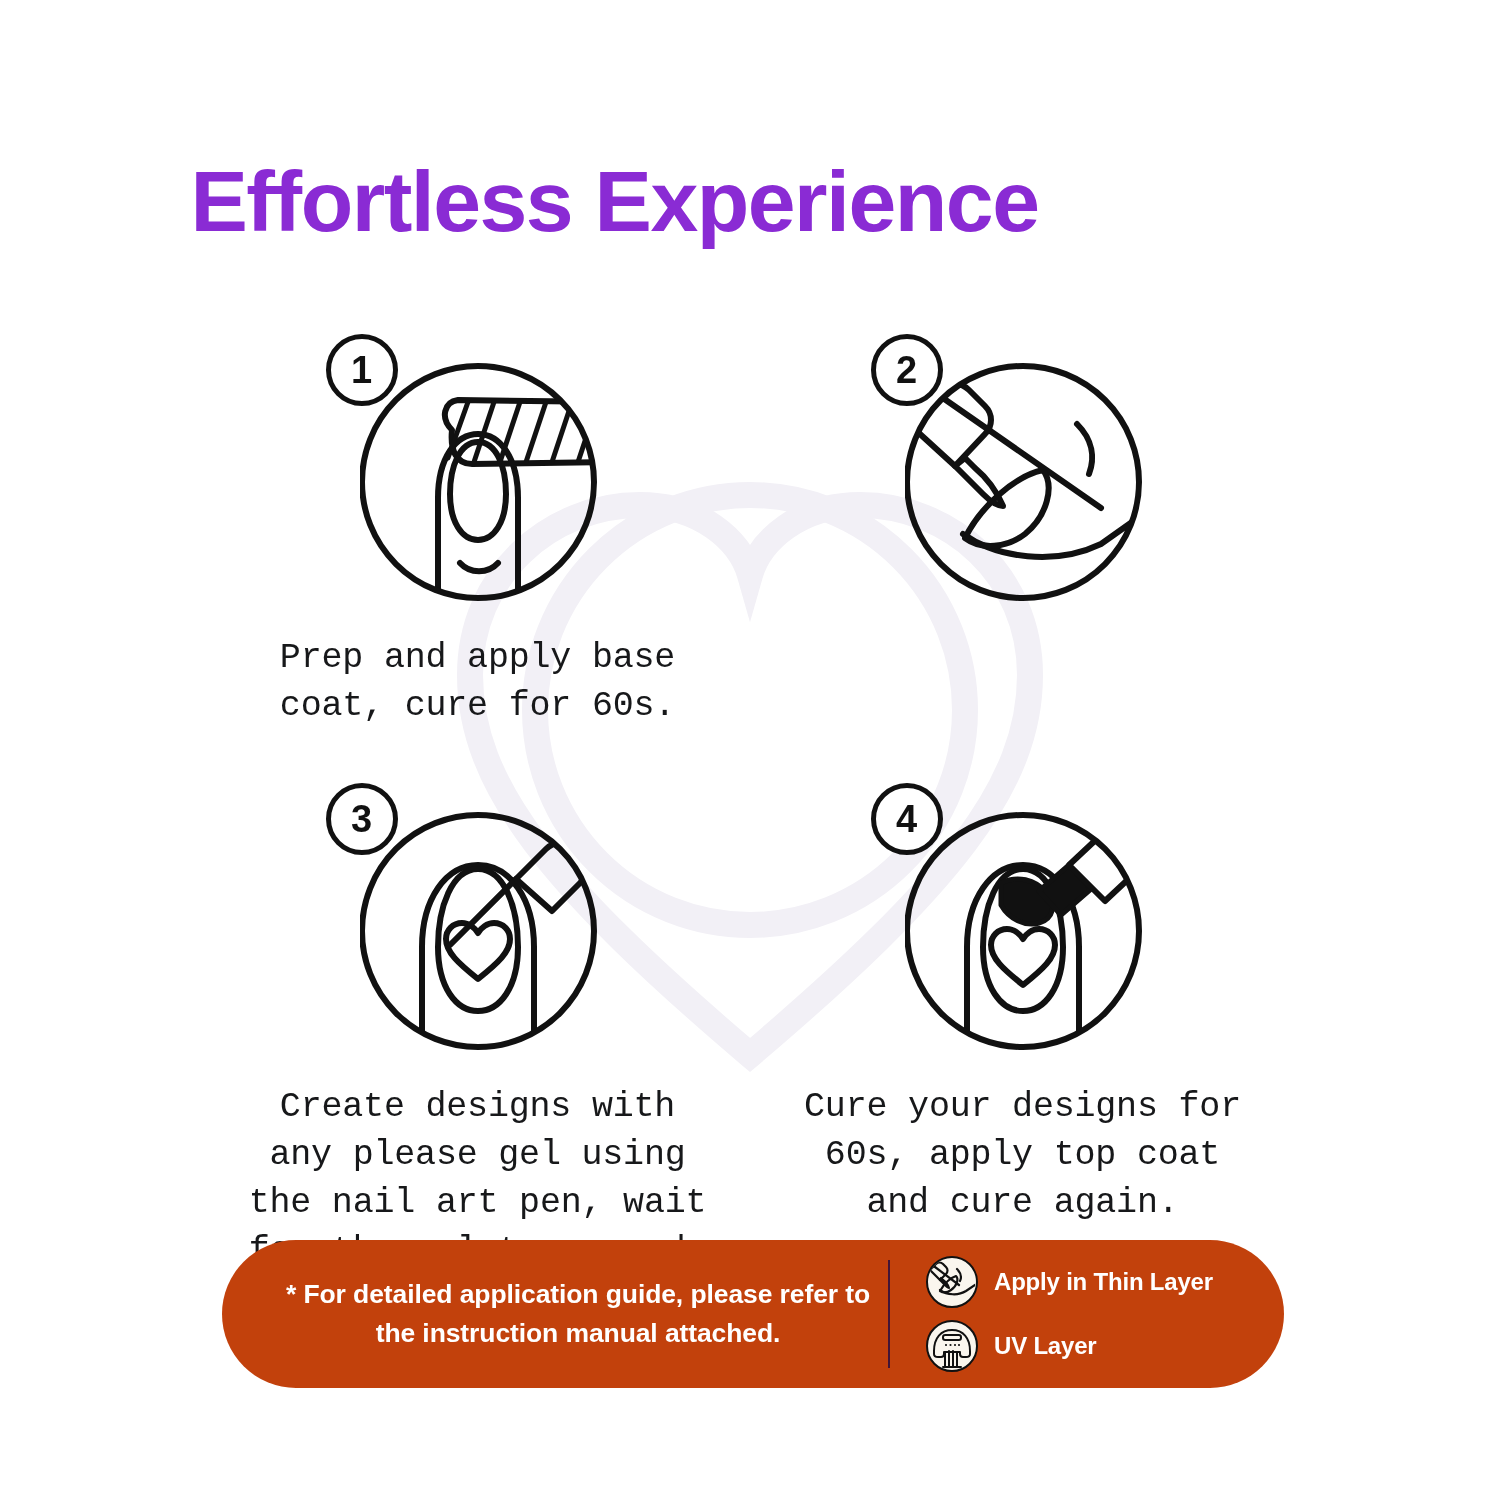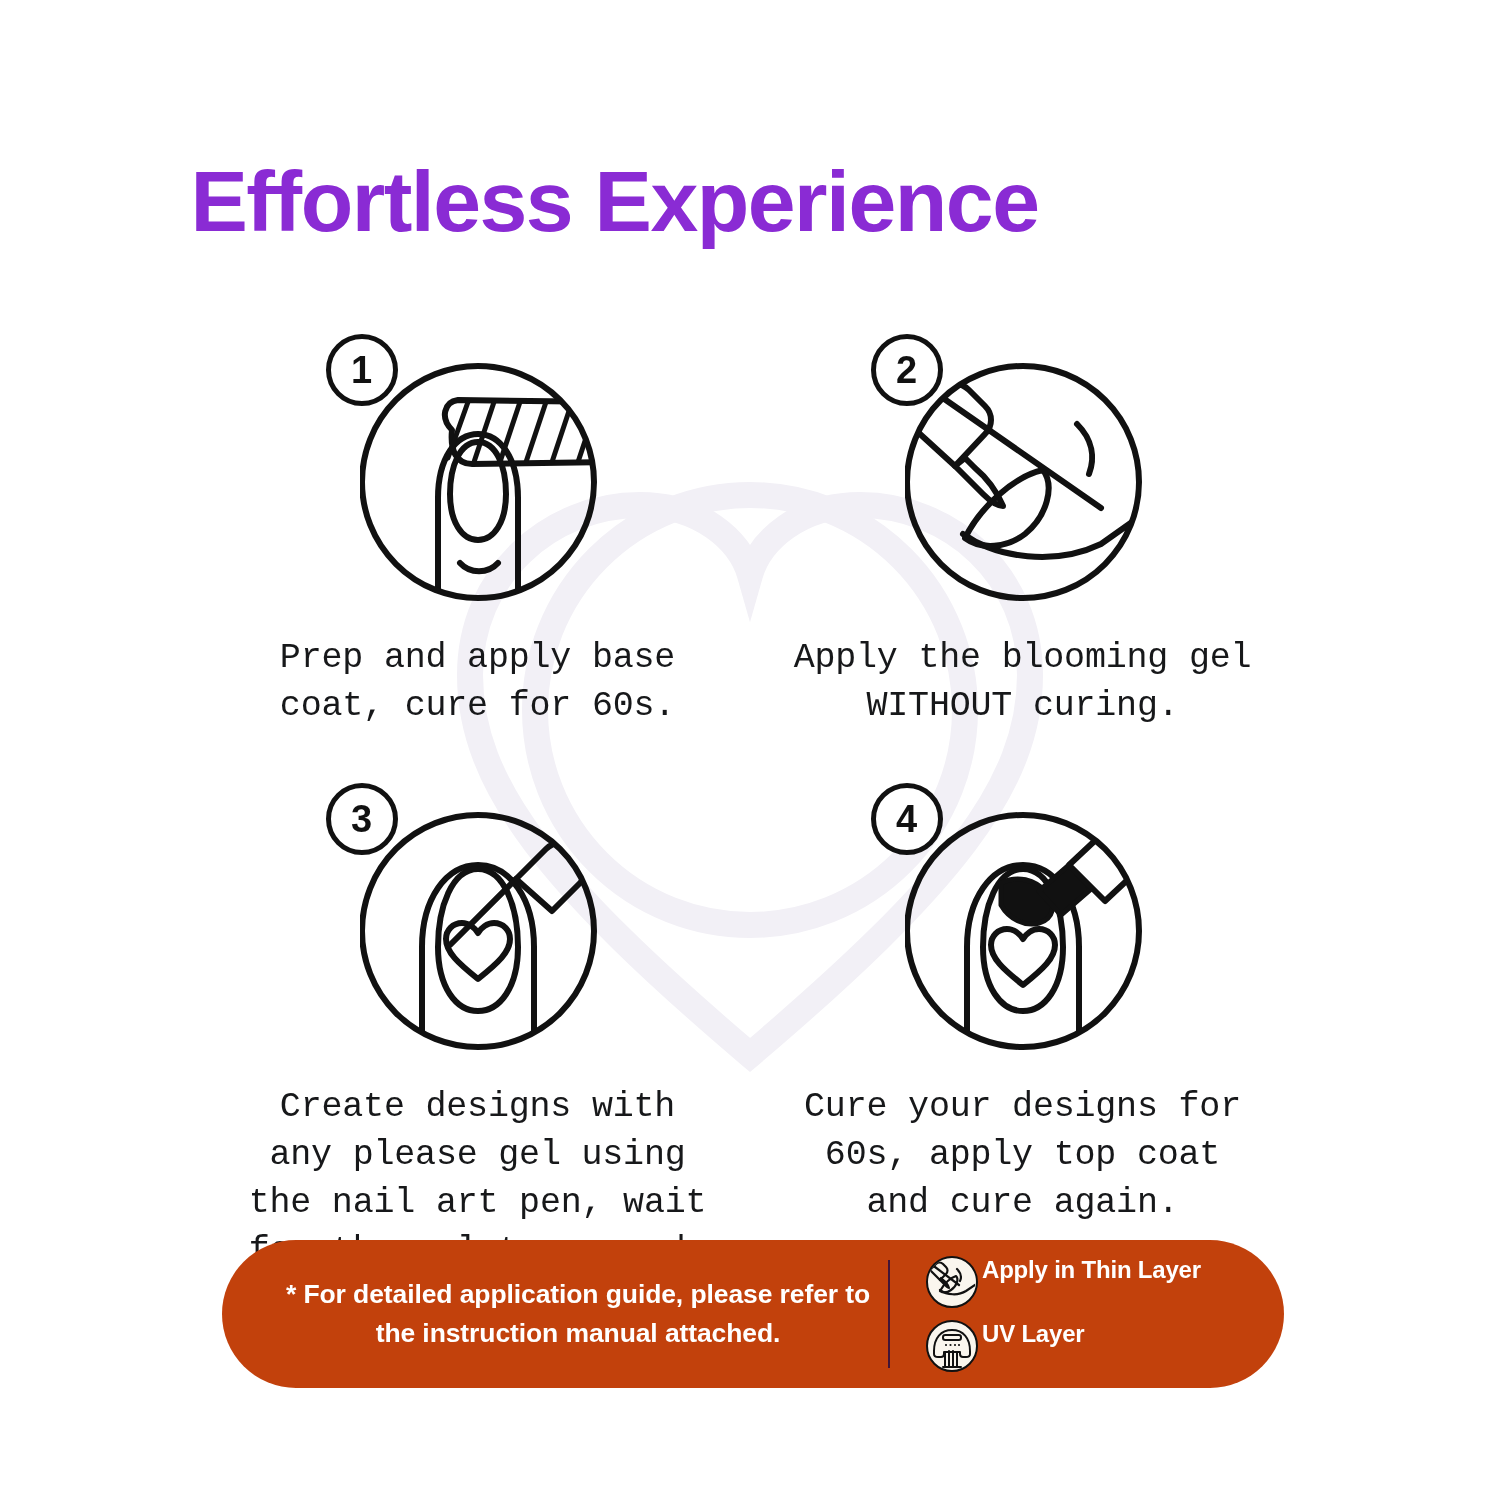--- a/index.html
+++ b/index.html
@@ -92,21 +92,21 @@
     letter-spacing:-0.1px;
   }
   .divider {
     width:2px; height:108px;
     background:#2a0d40;
     opacity:.85;
     margin:0 6px 0 6px;
     flex:0 0 2px;
   }
   .badges { display:flex; flex-direction:column; gap:12px; padding-left:30px; }
-  .badge { display:flex; gap:4px; }
+  .badge { display:flex; align-items:center; gap:16px; }
   .badge-icon {
     width:52px; height:52px;
     border-radius:50%;
     background:#FAF6EE;
     border:2.5px solid #111111;
     display:flex; align-items:center; justify-content:center;
     flex:0 0 52px;
     overflow:hidden;
   }
   .badge-label {
@@ -186,21 +186,20 @@
           <path d="M60 180 C76 148 110 118 138 112 C150 128 142 158 120 176
                    C102 190 76 192 60 180 Z"></path>
 
           <path d="M4 66 L36 32 C44 24 56 24 64 32 L80 48 C88 56 88 68 80 76 L50 108 Z"></path>
 
           <path d="M50 108 L78 136 C86 144 92 148 98 148 C92 134 82 120 70 110 L60 100 Z"></path>
         </g>
         <circle cx="118" cy="124" r="116" fill="none" stroke="#111111" stroke-width="6"></circle>
       </svg>
     </div>
-    <div class="caption">Apply the blooming gel WITHOUT curing.</div>
   </div>
 
   <div class="step">
     <div class="illo-wrap">
       <div class="num-circle">3</div>
       <svg class="illo" width="240" height="250" viewBox="0 0 240 250" xmlns="http://www.w3.org/2000/svg">
         <defs>
           <clipPath id="c3">
               <circle cx="118" cy="124" r="116"></circle>
             </clipPath>

